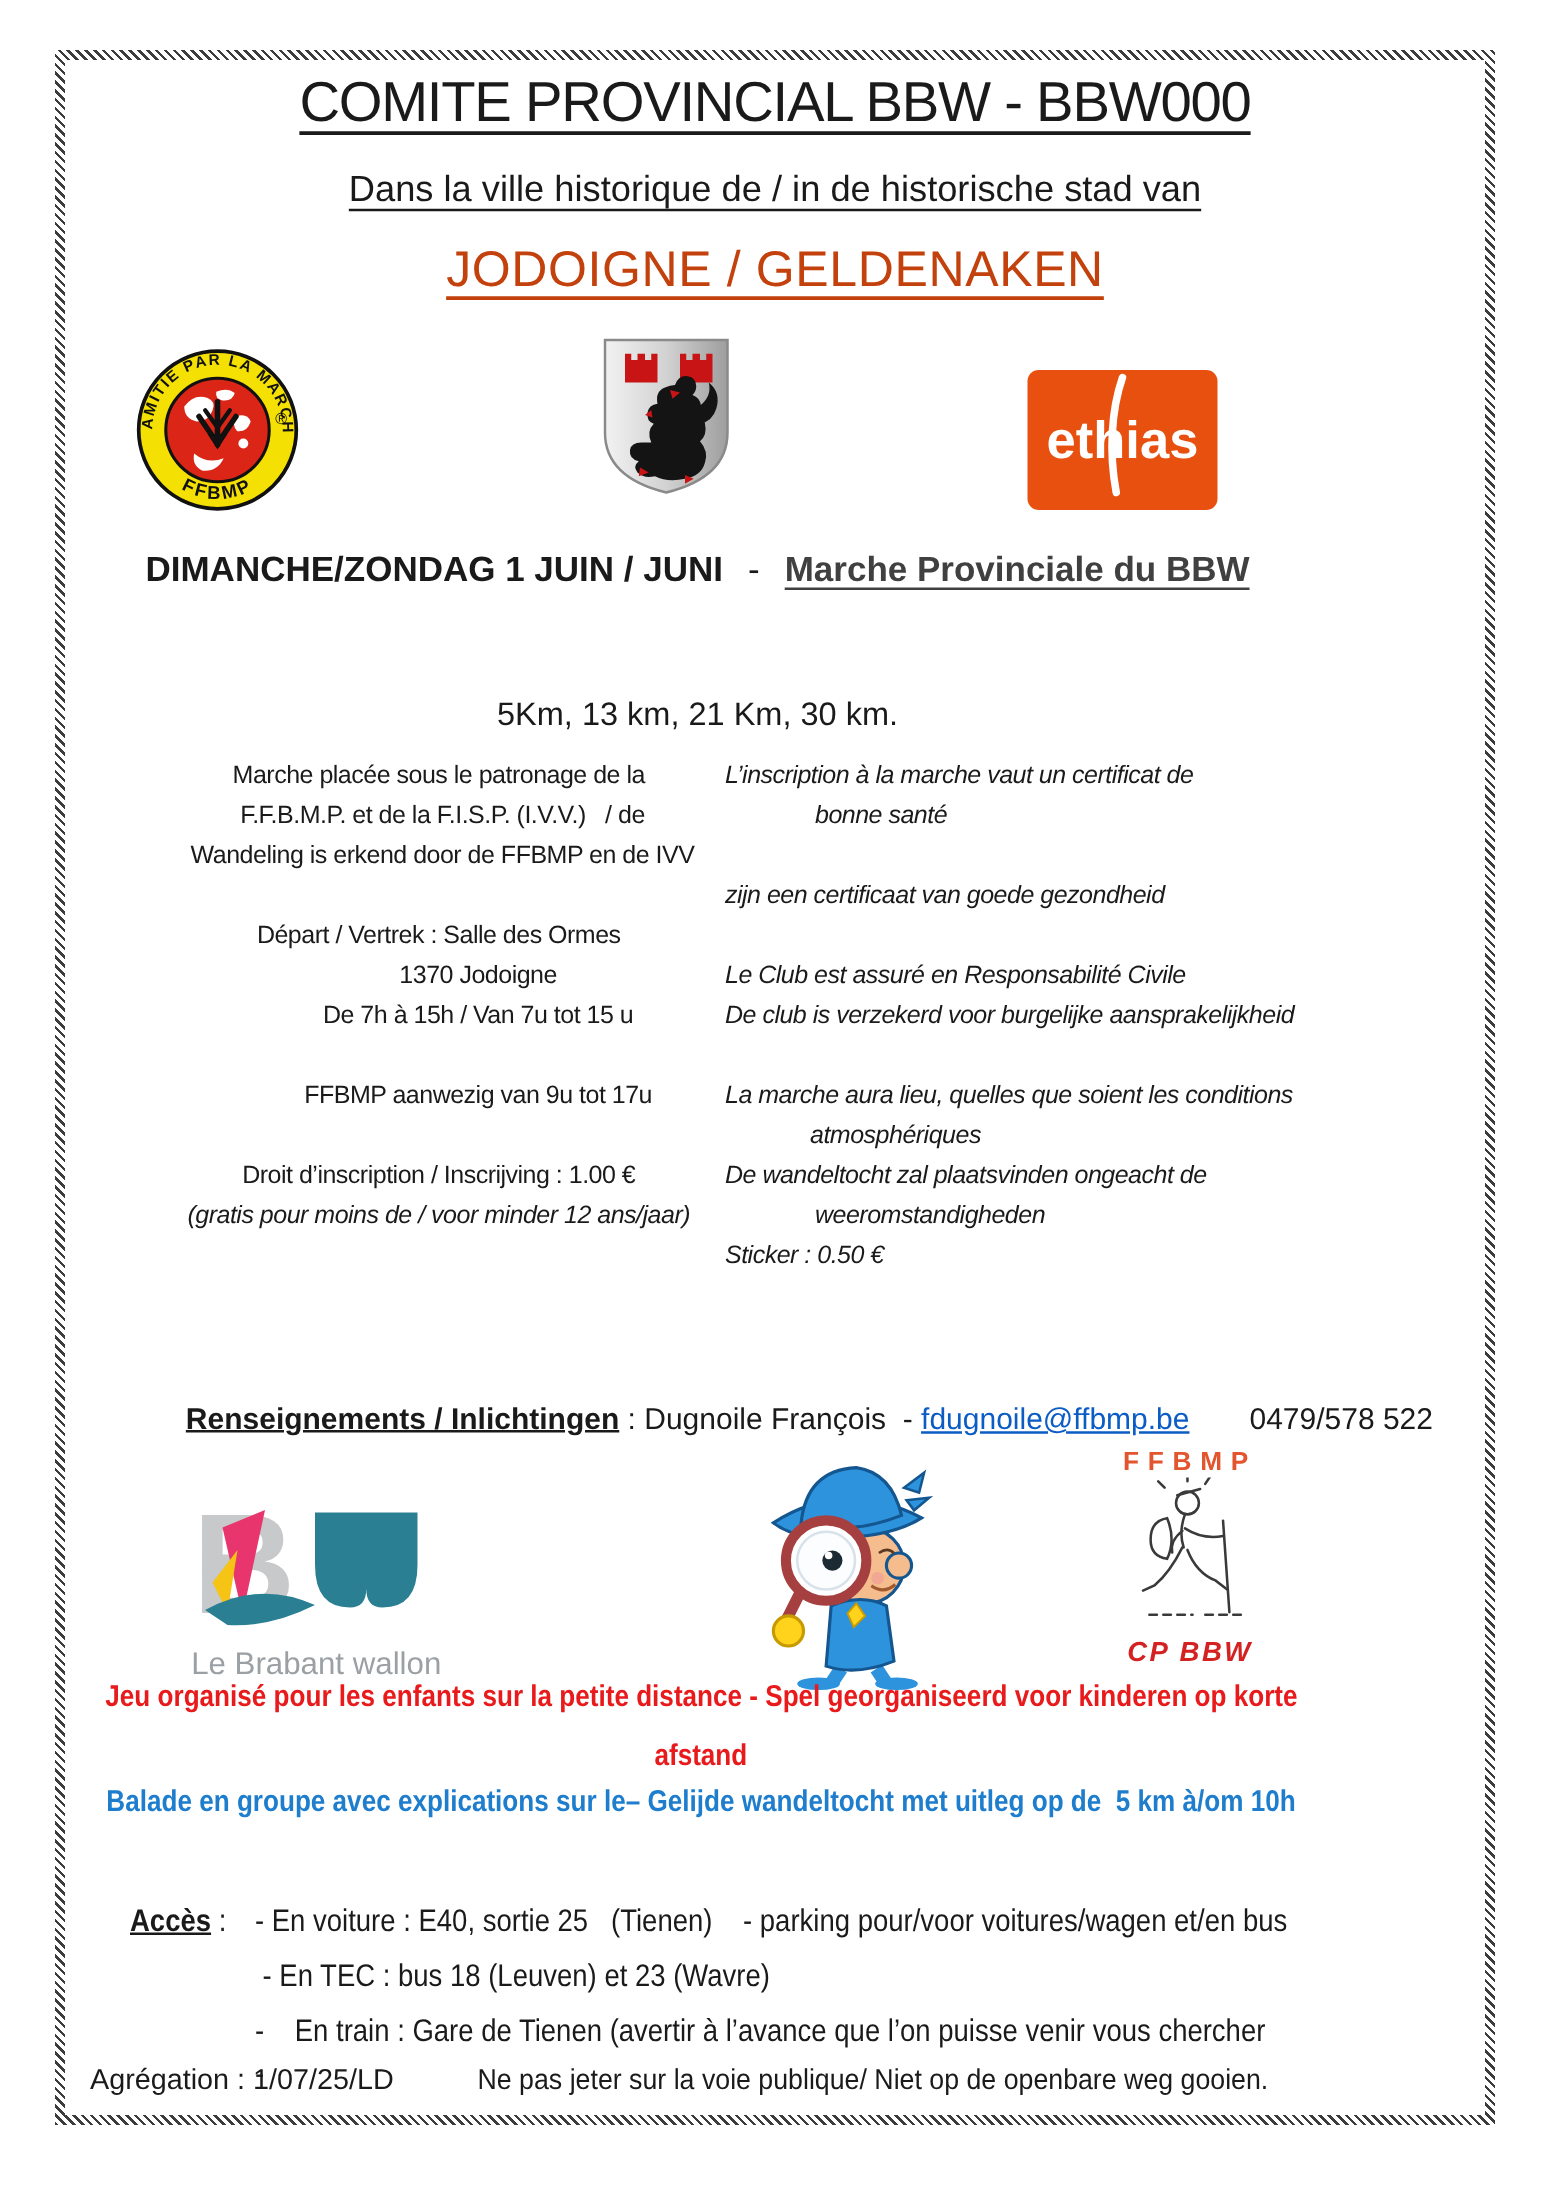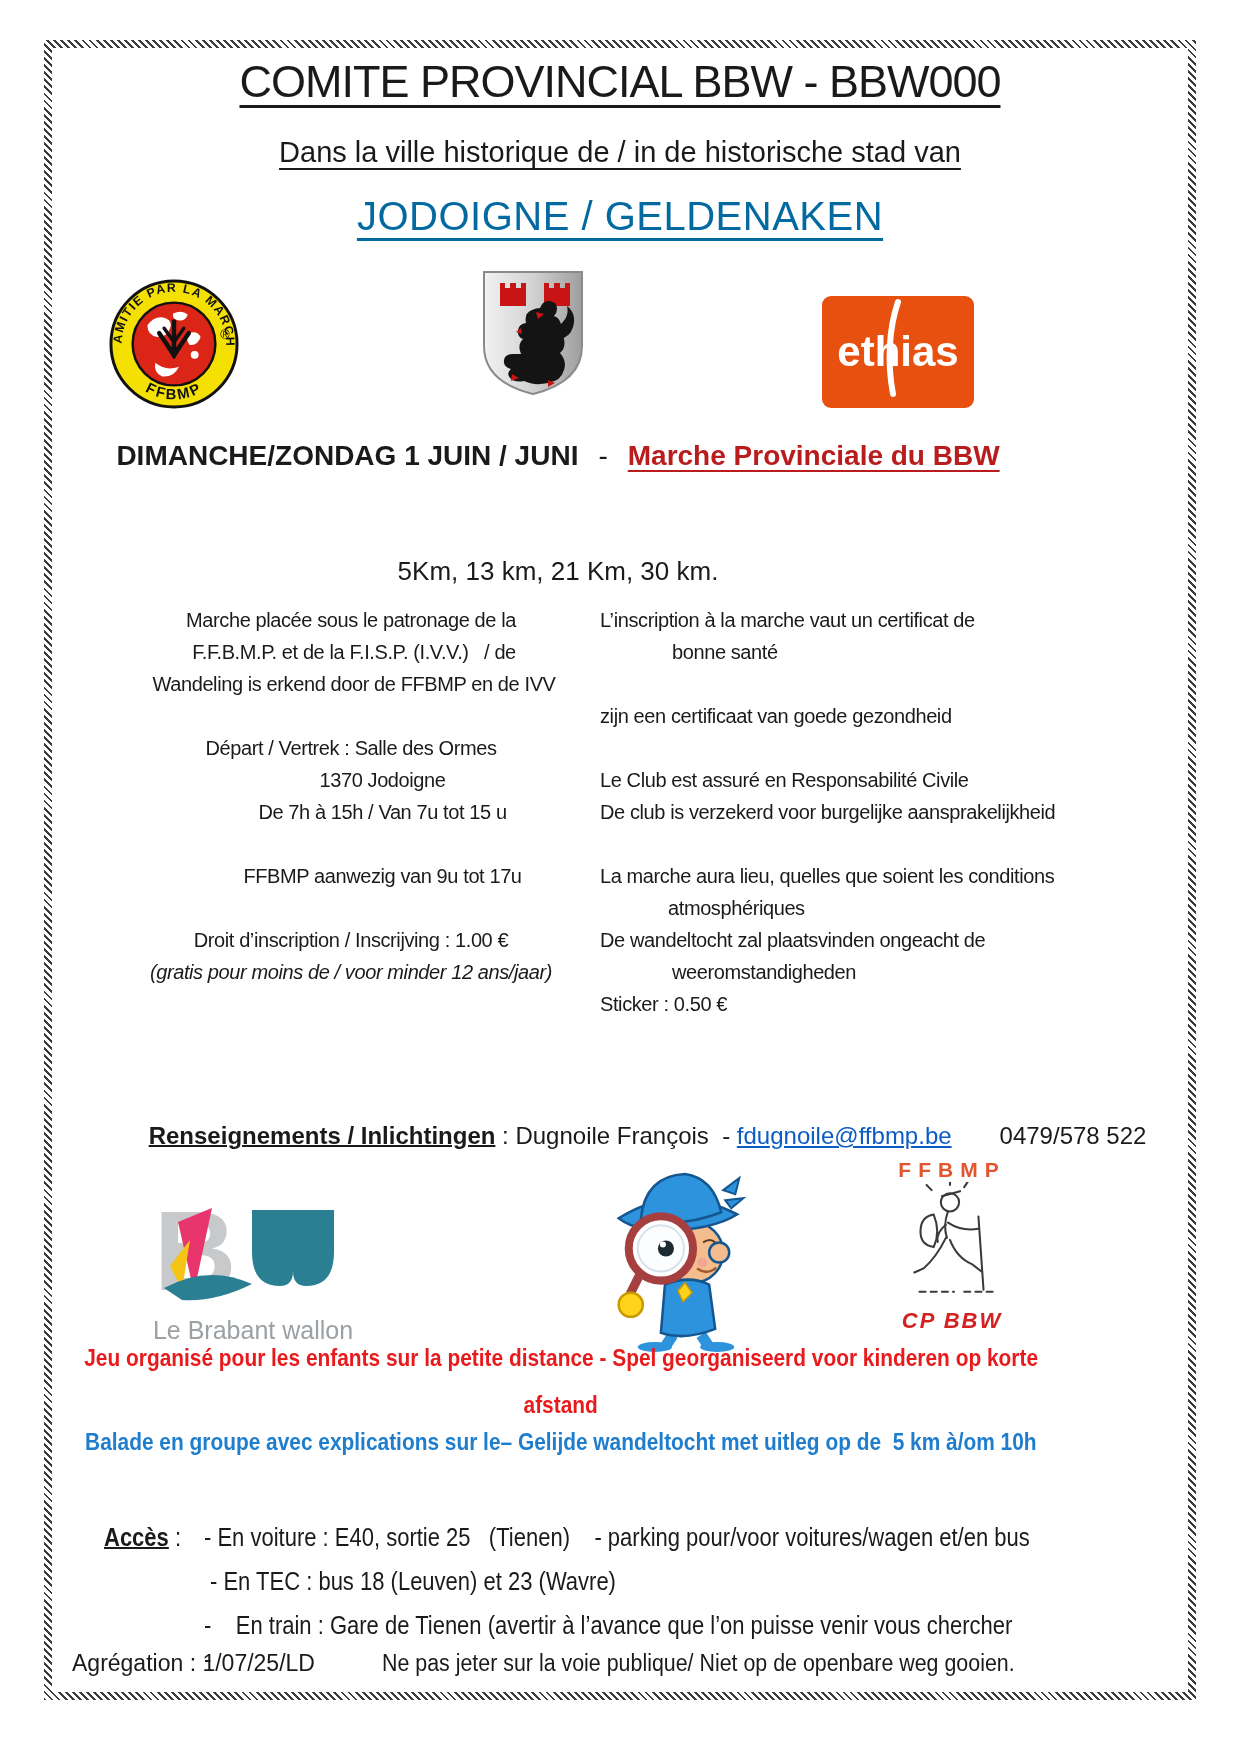--- a/index.html
+++ b/index.html
@@ -8,41 +8,41 @@
     border:8px solid #444;
     border-image:repeating-linear-gradient(45deg,#3c3c3c 0 2px,#ffffff 2px 5px) 8;}
   .abs{position:absolute;}
   .ctr{width:100%;text-align:center;}
   .u{text-decoration:underline;}
   .it{font-style:italic;}
   .pre{white-space:pre-wrap;}
 
   .title{top:8px;font-size:45px;letter-spacing:-1px;text-decoration-thickness:3px;text-underline-offset:8px;}
   .subtitle{top:88px;font-size:29px;text-decoration-thickness:2px;text-underline-offset:6px;}
-  .city{top:146px;font-size:40px;color:#0369a1;letter-spacing:.5px;
+  .city{top:146px;font-size:40px;color:#c2410c;letter-spacing:.5px;
     text-decoration-thickness:3px;text-underline-offset:8px;}
 
   .logo-row{top:218px;left:0;width:100%;height:170px;}
   .badge-ffbmp{left:56px;top:12px;}
   .arms{left:425px;top:2px;}
   .ethias{left:770px;top:30px;width:152px;height:112px;background:#e8500f;border-radius:9px;}
   .ethias-text{position:absolute;left:0;top:32px;width:100%;text-align:center;color:#fff;
     font-size:42px;font-weight:600;letter-spacing:0;}
   .ethias-flourish{position:absolute;left:60px;top:2px;}
 
   .date-line{top:392px;transform:translateX(-62px);font-size:28px;font-weight:bold;}
   .dl-black{text-decoration-thickness:3px;text-underline-offset:6px;}
   .dl-dash{margin:0 20px;font-weight:normal;}
-  .dl-link{color:#b91c1c;text-decoration:underline;text-underline-offset:5px;cursor:pointer;}
+  .dl-link{color:#404040;text-decoration:underline;text-underline-offset:5px;cursor:pointer;}
 
   .distances{top:508px;transform:translateX(-62px);font-size:26px;}
 
   .col{top:556px;}
   .col-left{left:59px;width:480px;text-align:center;}
-  .col-right{left:548px;width:590px;}
+  .col-right{left:528px;width:590px;font-style:italic;}
   .ln{height:32px;line-height:32px;font-size:20px;letter-spacing:-0.4px;white-space:pre;}
   .i6{padding-left:6px;}  .i63{padding-left:63px;} .i78{padding-left:78px;}
   .i68{padding-left:68px;} .i72{padding-left:72px;}
 
   .contact{top:1046px;left:70px;font-size:24px;white-space:pre;}
   .contact .lbl{font-weight:bold;text-decoration:underline;text-decoration-thickness:2px;}
   .contact .email{color:#0b5cc4;text-decoration:underline;cursor:pointer;}
   .contact .phone{margin-left:48px;}
 
   .logo-row2{top:1096px;left:0;width:100%;height:210px;}

